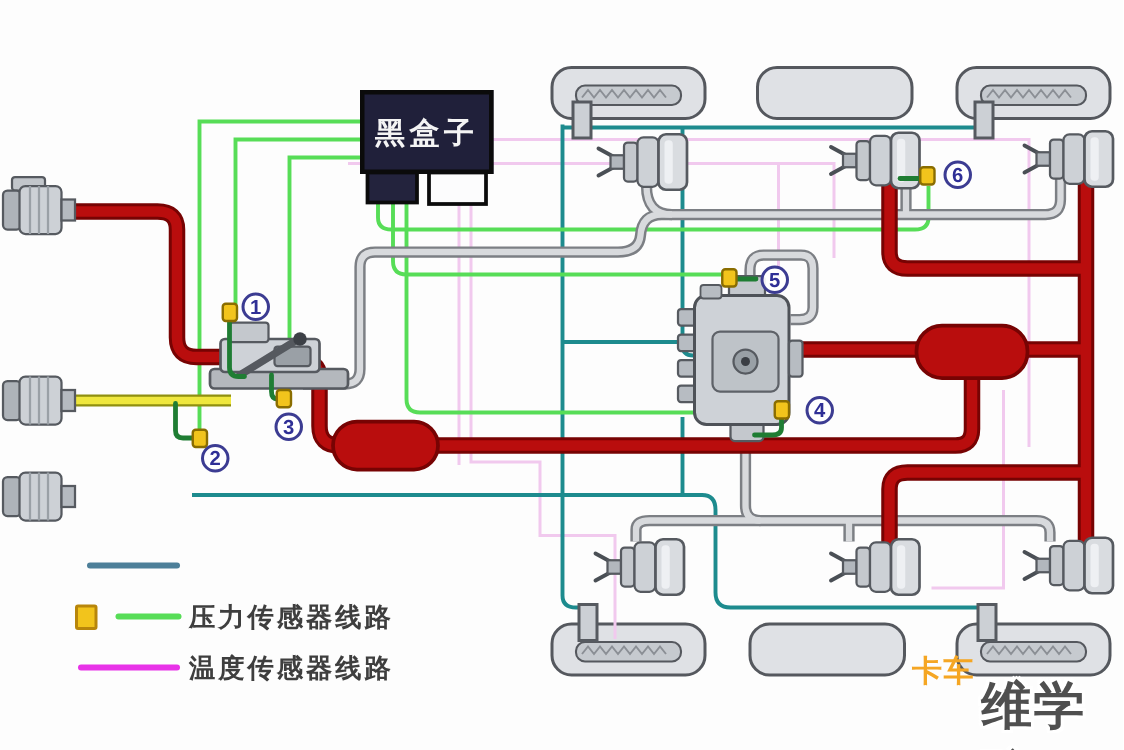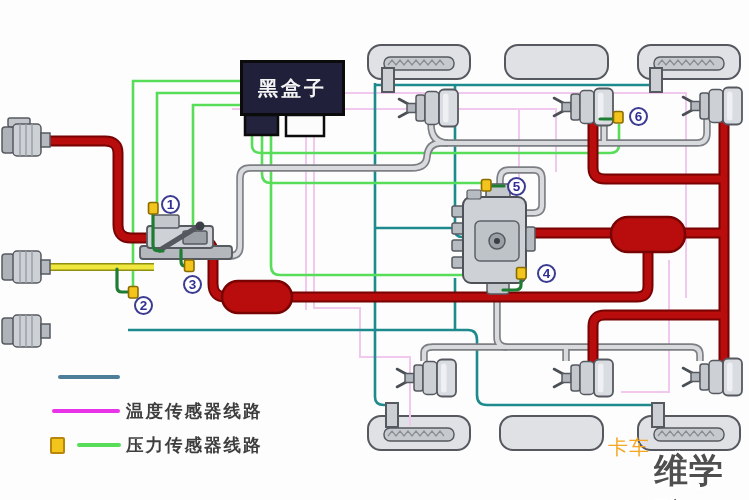--- a/index.html
+++ b/index.html
@@ -2,41 +2,41 @@
 <html><head>
 <meta charset="utf-8">
 <style>
   html,body{margin:0;padding:0;background:#ffffff;}
   .stage{
     position:relative;width:749px;height:500px;overflow:hidden;background:#fdfdfd;
     font-family:"Liberation Sans","DejaVu Sans",sans-serif;
   }
   .stage svg{position:absolute;left:0;top:0;}
   .blackbox{
-    position:absolute;left:240px;top:60px;width:105px;height:56px;
+    position:absolute;left:240px;top:60px;width:89px;height:56px;
     background:#20203a;border:3px solid #0b0b0b;box-sizing:border-box;
     color:#f4f4f4;font-size:20px;font-weight:bold;letter-spacing:3px;
     display:flex;align-items:center;justify-content:center;
   }
   .marker{
     position:absolute;width:19px;height:19px;border-radius:50%;
     border:2px solid #3c3c92;background:rgba(255,255,255,.93);
     color:#2f2f96;font-size:13.5px;font-weight:bold;
     display:flex;align-items:center;justify-content:center;box-sizing:border-box;
   }
   .legend{position:absolute;left:38px;top:366px;}
   .legend .row{display:flex;align-items:center;margin-bottom:12px;height:22px;}
   .legend .sw{width:88px;display:flex;align-items:center;flex:0 0 88px;}
   .legend .ln{height:3.5px;border-radius:2px;}
   .legend .row1 .ln{margin-left:20px;width:62px;}
   .legend .row2 .ln{margin-left:14px;width:68px;height:4px;}
   .legend .row3 .sq{margin-left:12px;width:15px;height:17px;border:2px solid #b8860b;box-sizing:border-box;border-radius:2px;}
   .legend .row3 .ln{margin-left:12px;width:44px;}
   .legend .lbl{font-size:17.5px;font-weight:700;color:#3e3e3e;letter-spacing:2px;white-space:nowrap;}
-  .wm1{position:absolute;left:608px;top:434px;font-size:20px;font-weight:400;letter-spacing:1px;}
+  .wm1{position:absolute;left:608px;top:434px;font-size:20px;font-weight:700;letter-spacing:1px;}
   .wm2{
     position:absolute;left:654px;top:448px;font-size:34px;font-weight:800;letter-spacing:1px;
     text-shadow:-2px -2px 0 #fff,2px -2px 0 #fff,-2px 2px 0 #fff,2px 2px 0 #fff,0 2px 0 #fff,2px 0 0 #fff,0 -2px 0 #fff,-2px 0 0 #fff;
   }
 </style>
 </head>
 <body>
 
 <div class="stage">
 
@@ -247,31 +247,31 @@
 <div class="marker" style="left:537px;top:264px">4</div>
 <div class="marker" style="left:507px;top:177px">5</div>
 <div class="marker" style="left:629px;top:107px">6</div>
 
 <div class="legend">
   <div class="row row1">
     <div class="sw">
       <div class="ln" style="background: rgb(77, 127, 153);"></div>
     </div>
   </div>
-  <div class="row row2">
-    <div class="sw">
-      <div class="ln" style="background: rgb(232, 51, 232);"></div>
-    </div>
-    <div class="lbl">温度传感器线路</div>
-  </div>
   <div class="row row3">
     <div class="sw">
       <div class="sq" style="background: rgb(242, 196, 28);"></div>
       <div class="ln" style="background: rgb(87, 221, 87);"></div>
     </div>
     <div class="lbl">压力传感器线路</div>
   </div>
+  <div class="row row2">
+    <div class="sw">
+      <div class="ln" style="background: rgb(232, 51, 232);"></div>
+    </div>
+    <div class="lbl">温度传感器线路</div>
+  </div>
 </div>
 
 <div class="wm1" style="color: rgb(245, 166, 35);">卡车</div>
 <div class="wm2" style="color: rgb(79, 79, 79);">维学院</div>
 
 </div>
 
 </body></html>

